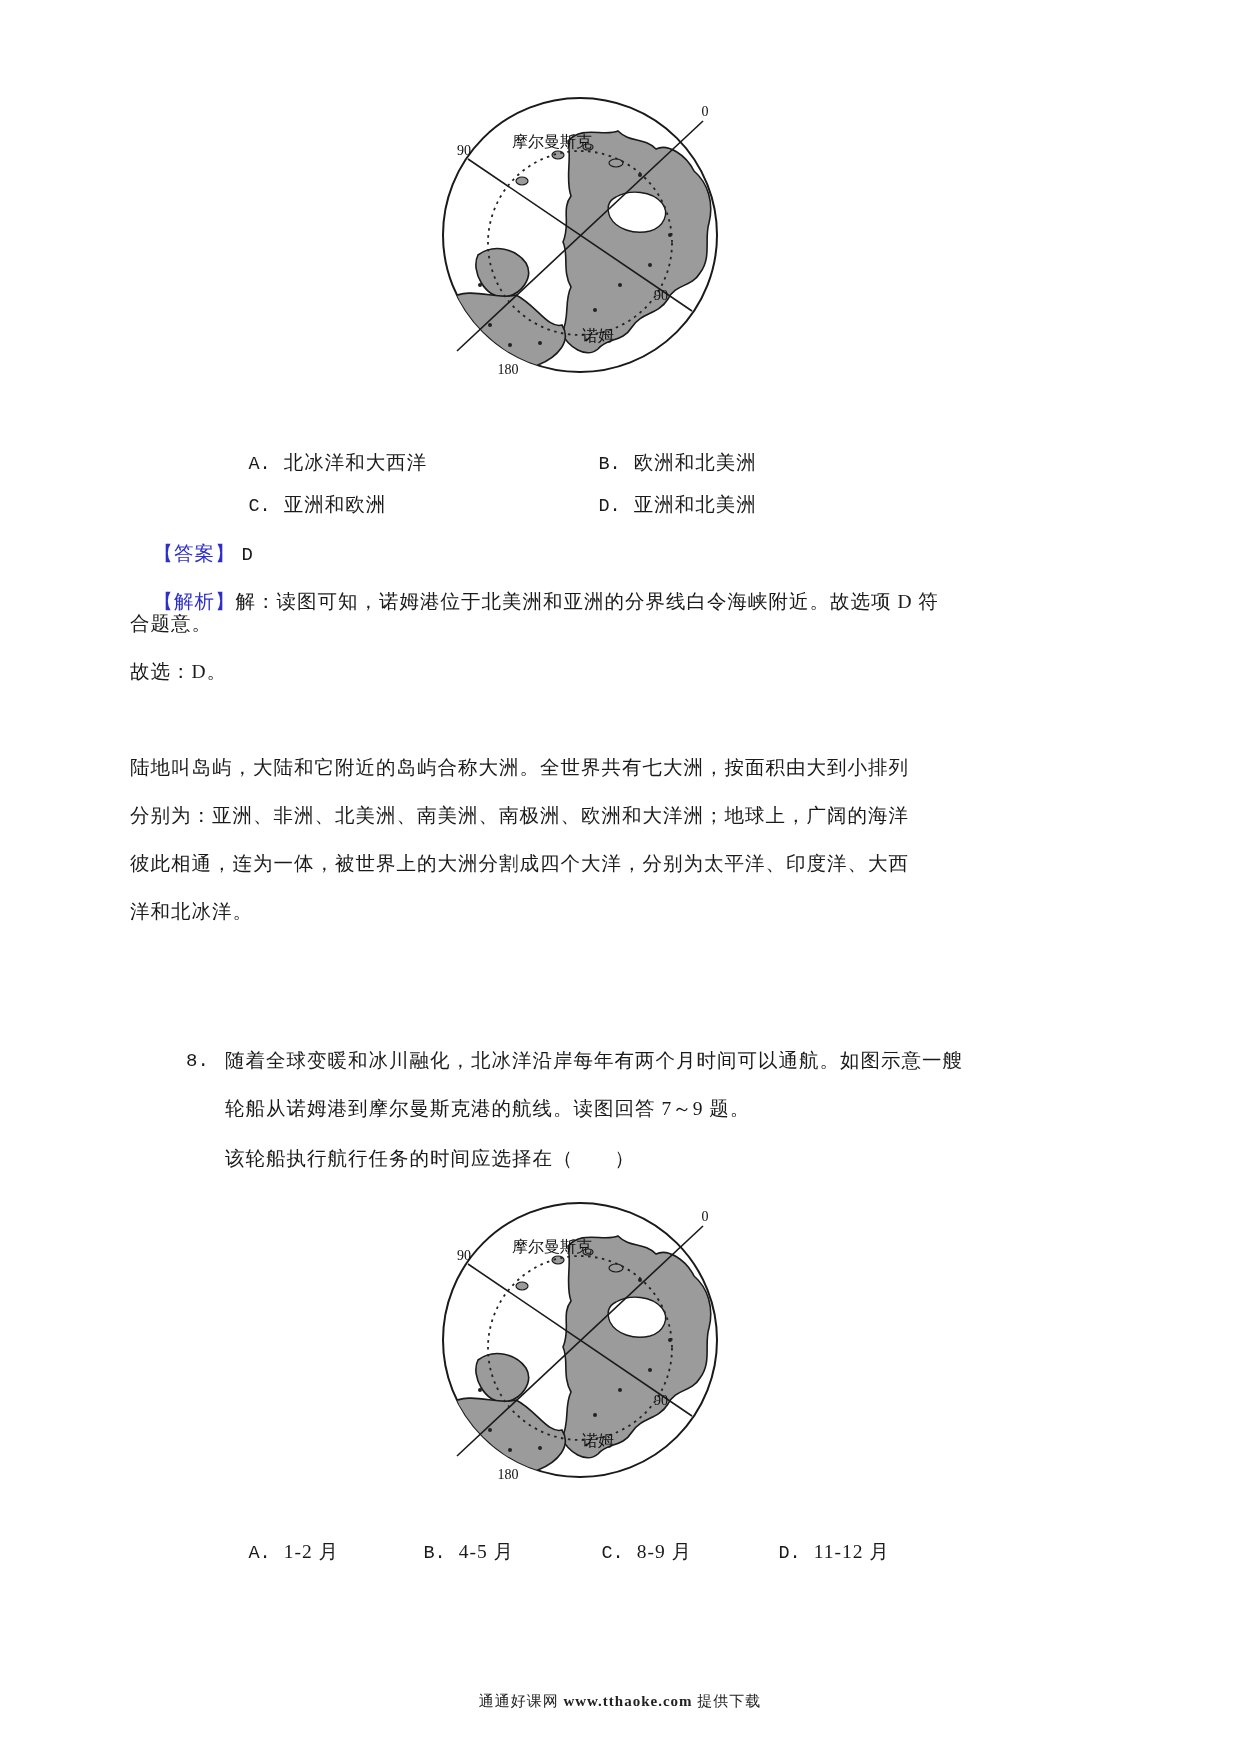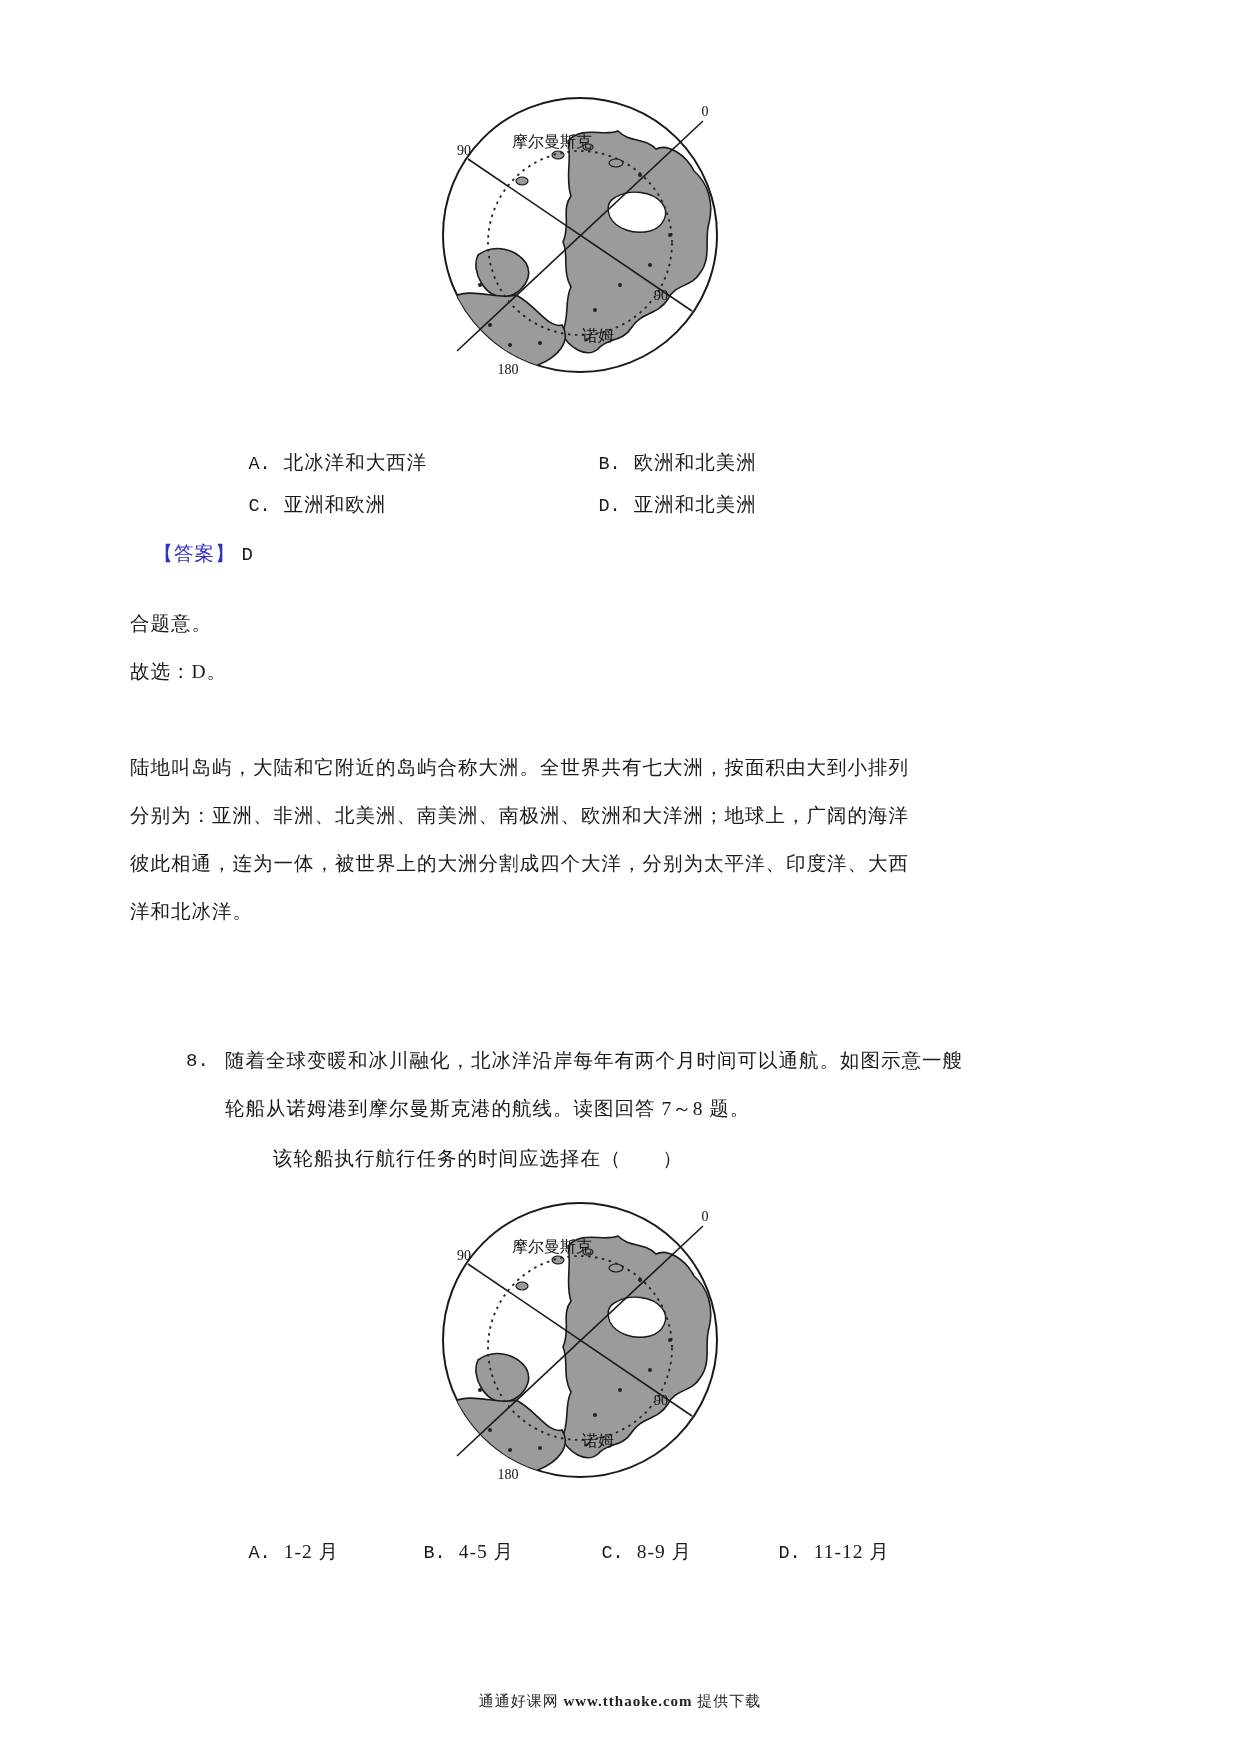--- a/index.html
+++ b/index.html
@@ -74,31 +74,34 @@
     <span class="letter">C.</span><span>亚洲和欧洲</span>
   </div>
   <div class="opt" style="left:575px;top:469px;">
     <span class="letter">D.</span><span>亚洲和北美洲</span>
   </div>
 
   <div class="line" style="left:130px;top:515px;">
     <span class="blue">【答案】</span><span class="ansletter">D</span>
   </div>
 
+  <div class="line" style="left:130px;top:563px;">
+    <span class="blue">【解析】</span><span>解：读图可知，诺姆港位于北美洲和亚洲的分界线白令海峡附近。故选项 D 符</span>
+  </div>
   <div class="line" style="left:130px;top:611px;">合题意。</div>
   <div class="line" style="left:130px;top:659px;">故选：D。</div>
   <div class="line" style="left:130px;top:755px;">陆地叫岛屿，大陆和它附近的岛屿合称大洲。全世界共有七大洲，按面积由大到小排列</div>
   <div class="line" style="left:130px;top:803px;">分别为：亚洲、非洲、北美洲、南美洲、南极洲、欧洲和大洋洲；地球上，广阔的海洋</div>
   <div class="line" style="left:130px;top:851px;">彼此相通，连为一体，被世界上的大洲分割成四个大洋，分别为太平洋、印度洋、大西</div>
   <div class="line" style="left:130px;top:899px;">洋和北冰洋。</div>
 
   <div class="qnum" style="left:186px;top:1050px;">8.</div>
   <div class="line" style="left:225px;top:1048px;">随着全球变暖和冰川融化，北冰洋沿岸每年有两个月时间可以通航。如图示意一艘</div>
-  <div class="line" style="left:225px;top:1096px;">轮船从诺姆港到摩尔曼斯克港的航线。读图回答 7～8 题。</div>
-  <div class="line" style="left:225px;top:1146px;margin-left:48px;">该轮船执行航行任务的时间应选择在（　　）</div>
+  <div class="line" style="left:225px;top:1096px;">轮船从诺姆港到摩尔曼斯克港的航线。读图回答 7～9 题。</div>
+  <div class="line" style="left:225px;top:1146px;">该轮船执行航行任务的时间应选择在（　　）</div>
 
   <div class="mapbox" style="left:420px;top:1190px;">
     <svg width="300" height="292" viewBox="0 0 300 292">
       <defs>
         <clipPath id="clipB">
             <circle cx="160" cy="150" r="137"></circle>
           </clipPath>
       </defs>
       <circle cx="160" cy="150" r="137" fill="#ffffff" stroke="#1a1a1a" stroke-width="2"></circle>
       <g clip-path="url(#clipB)">

